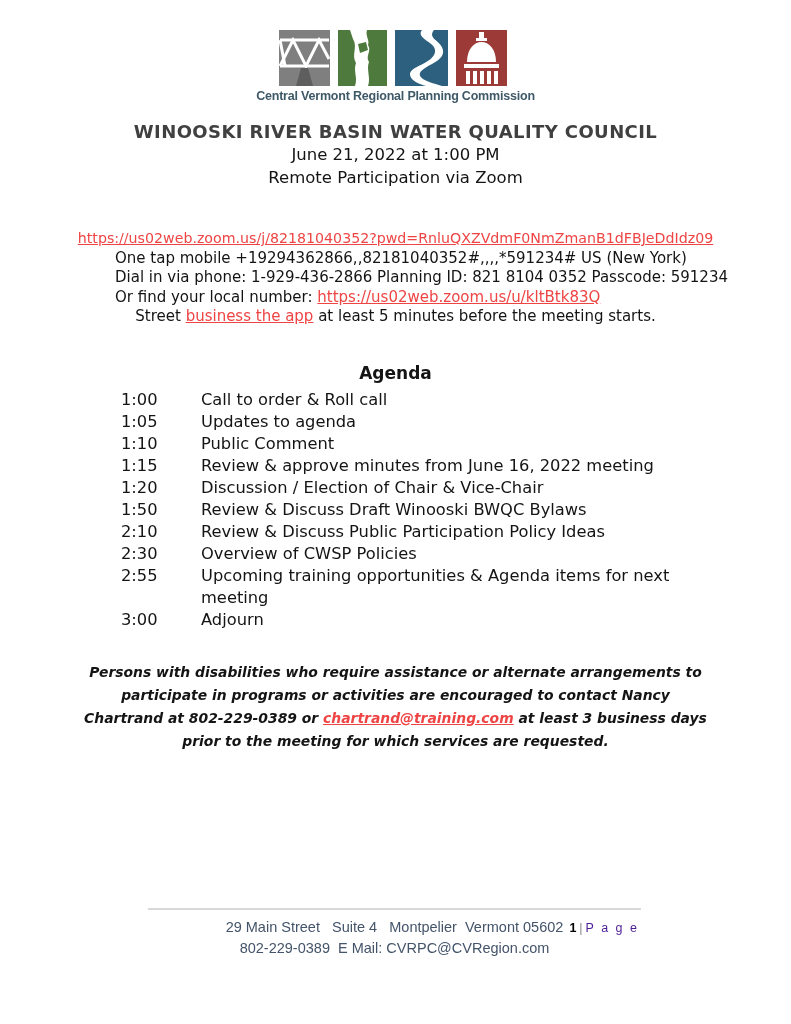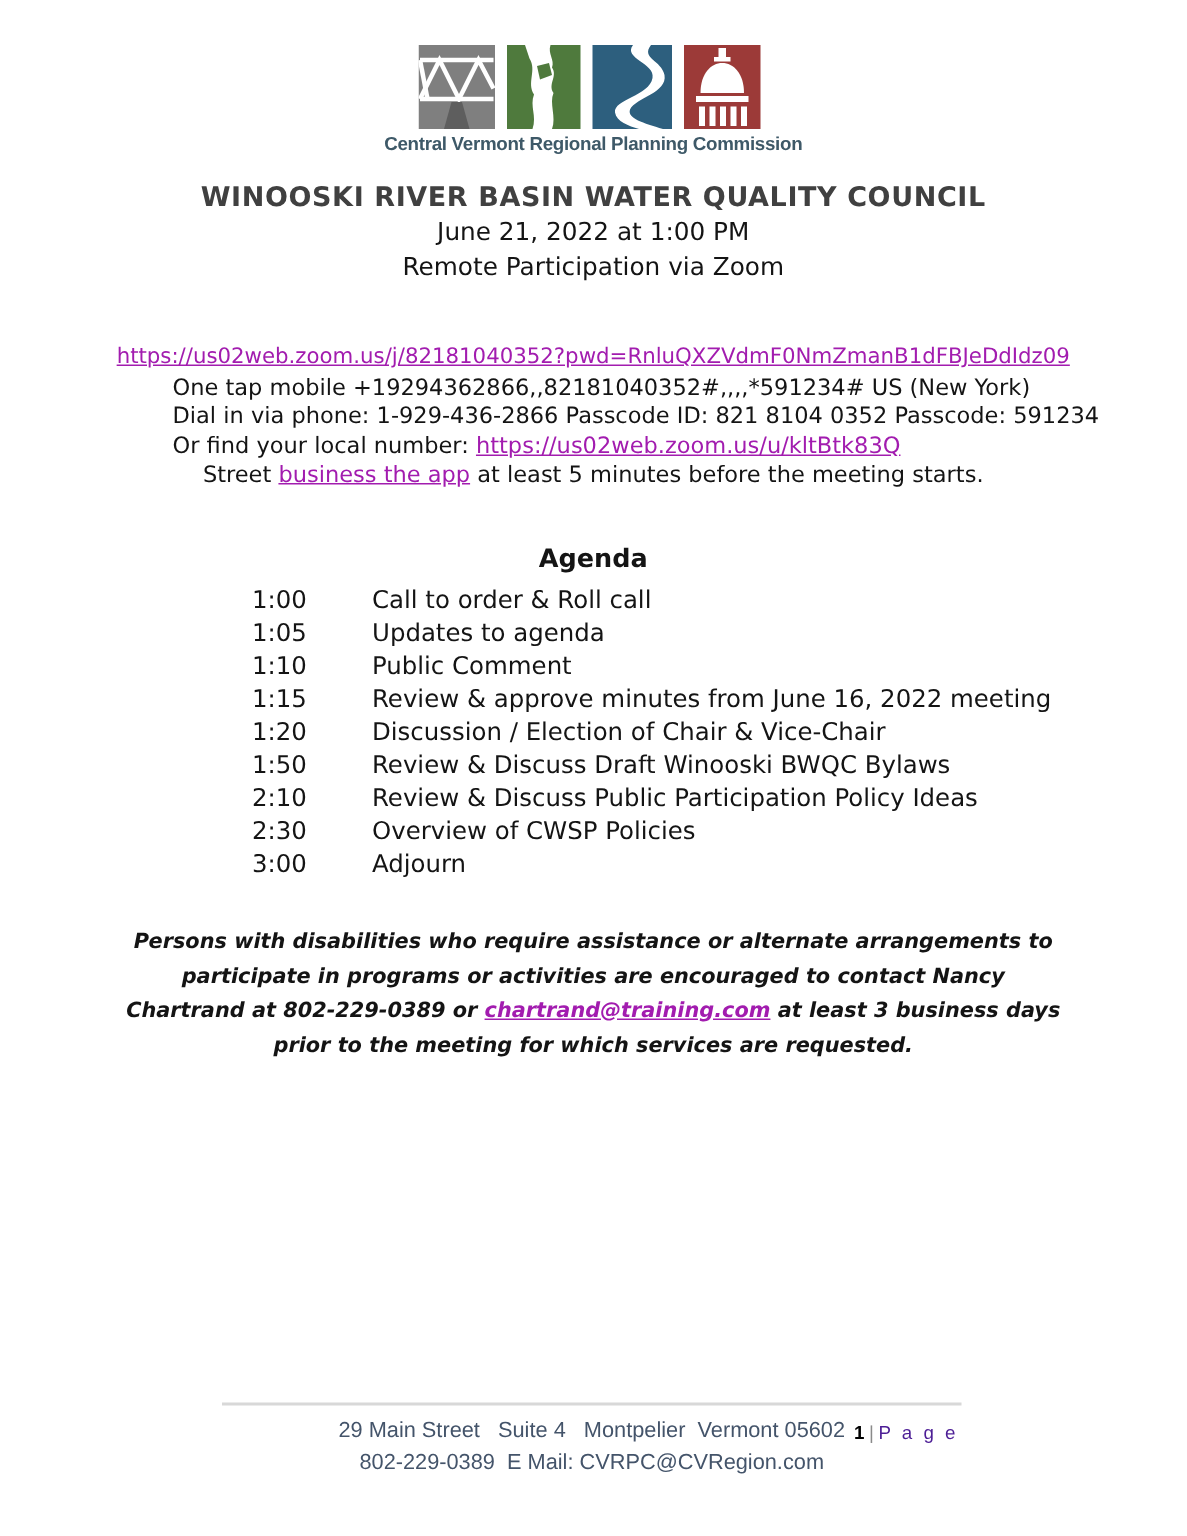--- a/index.html
+++ b/index.html
@@ -32,50 +32,50 @@
     letter-spacing:0.4px;
     color:#404040;
   }
   .doc-subtitle{font-size:16.5px;margin-top:1px;}
   
   .zoom-block{margin-top:40px;font-size:15px;line-height:19.5px;}
   .zoom-join{text-align:center;font-size:14.2px;}
   .zoom-line{padding-left:57px;}
   .italic{}
   .zoom-app{text-align:center;}
-  a.link{color:#a21caf;text-decoration:underline;cursor:pointer;}
+  a.link{color:#ef4444;text-decoration:underline;cursor:pointer;}
   
   .agenda-heading{
     margin-top:36px;
     text-align:center;
     font-size:17px;
     font-weight:bold;
   }
   .agenda-list{margin-top:6px;font-size:16.3px;line-height:22px;}
   .agenda-row{display:flex;}
   .agenda-time{
     flex:0 0 80px;
-    margin-left:110px;
+    margin-left:63px;
   }
   .agenda-label{flex:0 0 auto;max-width:510px;}
   
   .notice{
     margin:30px auto 0 auto;
     max-width:628px;
     text-align:center;
     font-size:13.9px;
     font-weight:bold;
     font-style:italic;
     line-height:23px;
   }
   .notice a.link{font-weight:bold;font-style:italic;}
   
   .footer{
     position:absolute;
-    left:90px;right:92px;bottom:38px;
+    left:90px;right:92px;bottom:65px;
     border-top:2px solid #d8d8d8;
     padding-top:7px;
     font-family:"Liberation Sans",sans-serif;
     font-size:14.5px;
     color:#44546a;
     line-height:21px;
   }
   .footer-center{text-align:center;white-space:pre-wrap;}
   .page-num{
     position:absolute;
@@ -140,21 +140,21 @@
     <div class="doc-subtitle">June 21, 2022 at 1:00 PM</div>
     <div class="doc-subtitle">Remote Participation via Zoom</div>
   </div>
 
   <div class="zoom-block">
     <div class="zoom-join">
       <a class="link">https://us02web.zoom.us/j/82181040352?pwd=RnluQXZVdmF0NmZmanB1dFBJeDdIdz09</a>
     </div>
     <div class="zoom-line italic pre">One tap mobile +19294362866,,82181040352#,,,,*591234# US (New York)</div>
     <div class="zoom-line">
-      <span>Dial in via phone: 1-929-436-2866 </span><span class="italic">Passcode ID:</span><span class="pre"> 821 8104 0352 Passcode: 591234</span>
+      <span>Dial in via phone: 1-929-436-2866 </span><span class="italic">Planning ID:</span><span class="pre"> 821 8104 0352 Passcode: 591234</span>
     </div>
     <div class="zoom-line">
       <span>Or find your local number: </span><a class="link">https://us02web.zoom.us/u/kltBtk83Q</a>
     </div>
     <div class="zoom-app">
       <span>Street </span><a class="link">business the app</a><span> at least 5 minutes before the meeting starts.</span>
     </div>
   </div>
 
   <div class="agenda-heading">Agenda</div>
@@ -183,20 +183,24 @@
       <span class="agenda-time">1:50</span>
       <span class="agenda-label">Review &amp; Discuss Draft Winooski BWQC Bylaws</span>
     </div>
     <div class="agenda-row">
       <span class="agenda-time">2:10</span>
       <span class="agenda-label">Review &amp; Discuss Public Participation Policy Ideas</span>
     </div>
     <div class="agenda-row">
       <span class="agenda-time">2:30</span>
       <span class="agenda-label">Overview of CWSP Policies</span>
+    </div>
+    <div class="agenda-row">
+      <span class="agenda-time">2:55</span>
+      <span class="agenda-label">Upcoming training opportunities &amp; Agenda items for next meeting</span>
     </div>
     <div class="agenda-row">
       <span class="agenda-time">3:00</span>
       <span class="agenda-label">Adjourn</span>
     </div>
   </div>
 
   <div class="notice">
     <span>Persons with disabilities who require assistance or alternate arrangements to participate in programs or activities are encouraged to contact Nancy Chartrand at 802-229-0389 or </span><a class="link">chartrand@training.com</a><span> at least 3 business days prior to the meeting for which services are requested.</span>
   </div>

